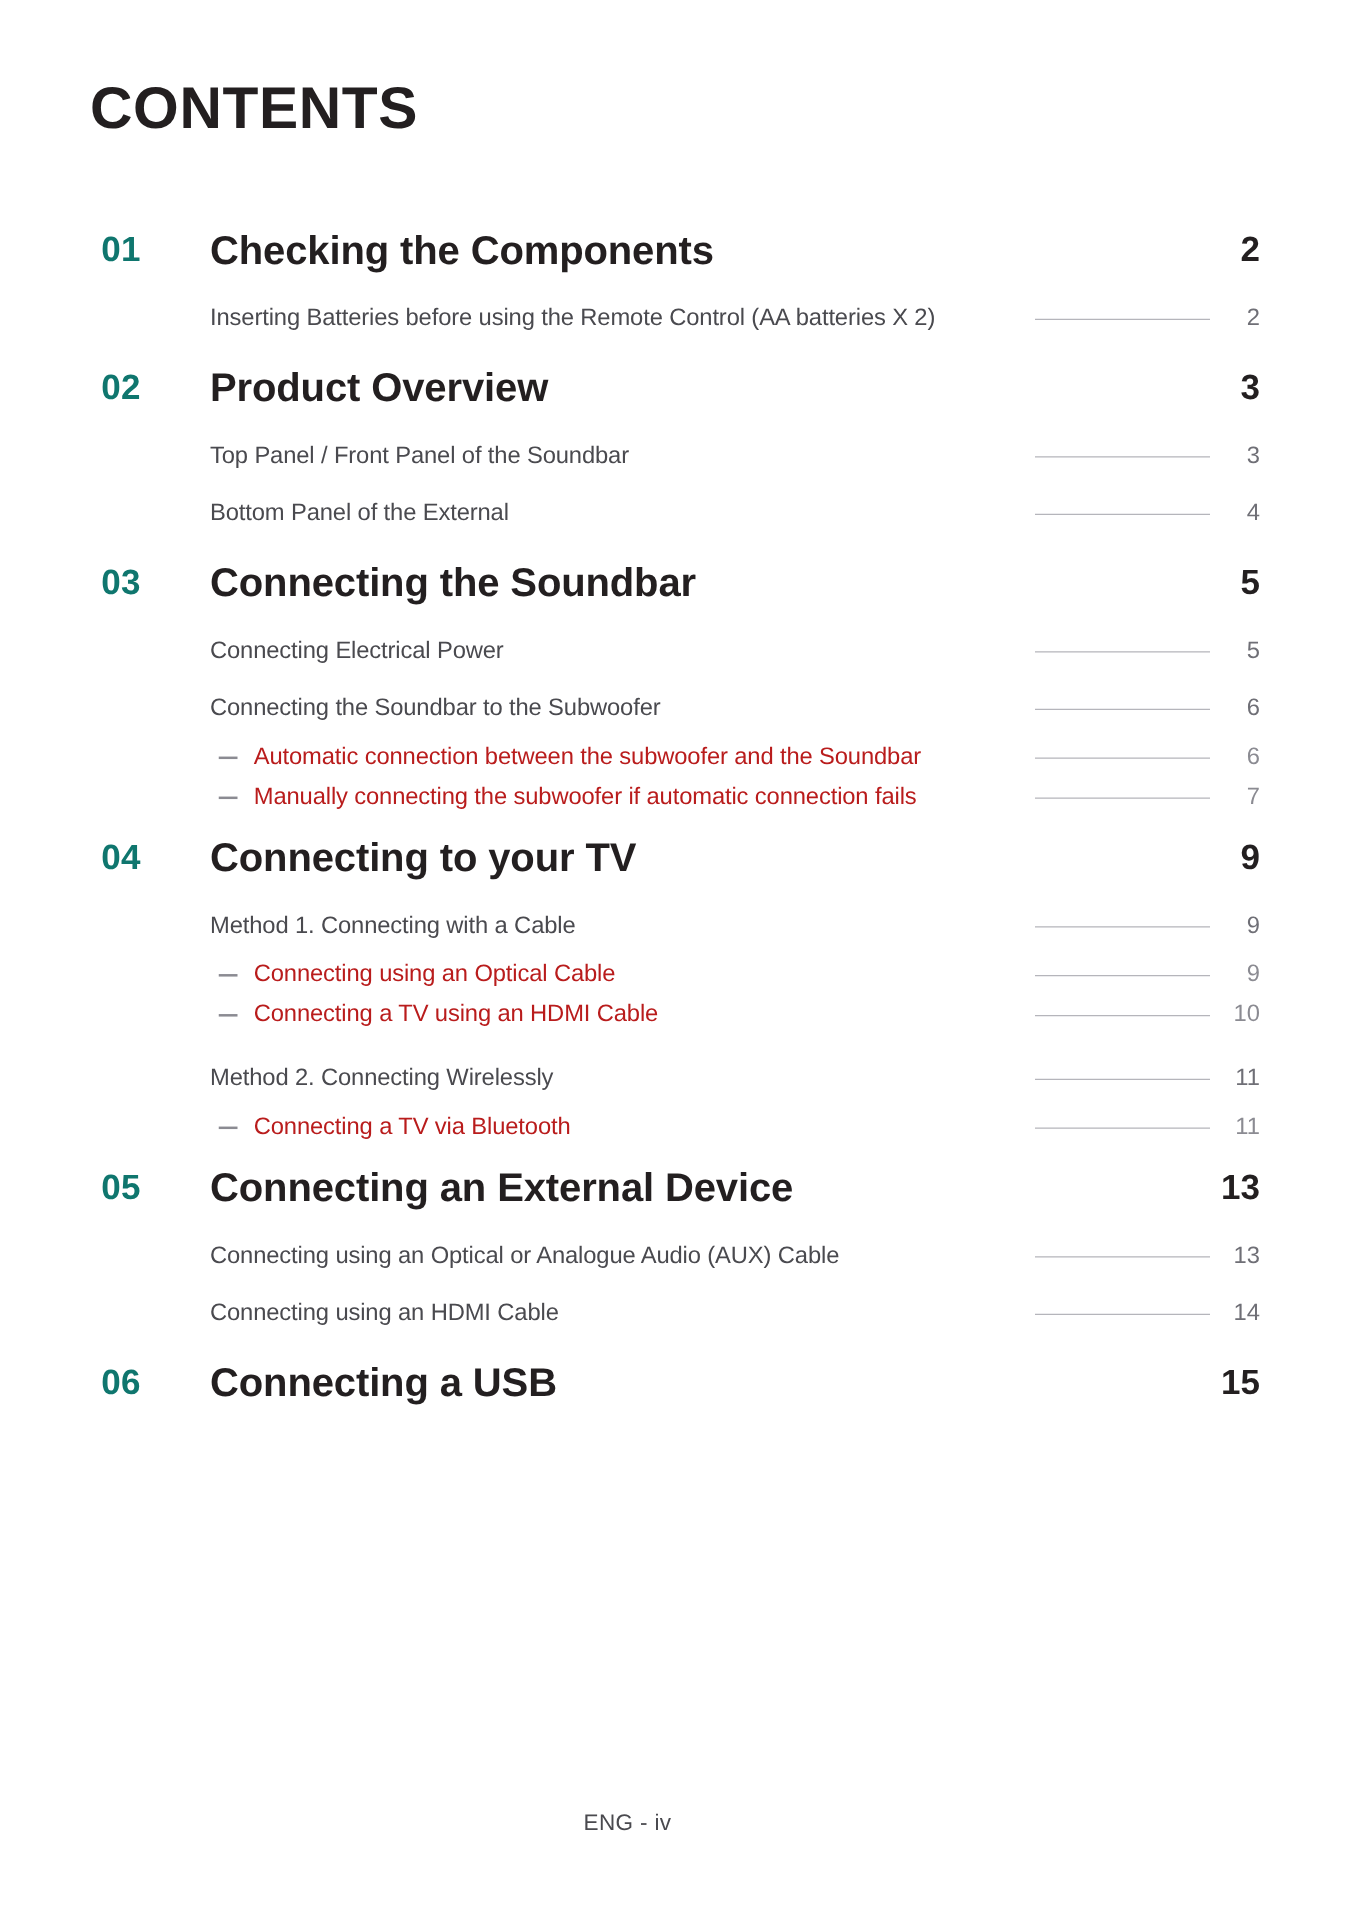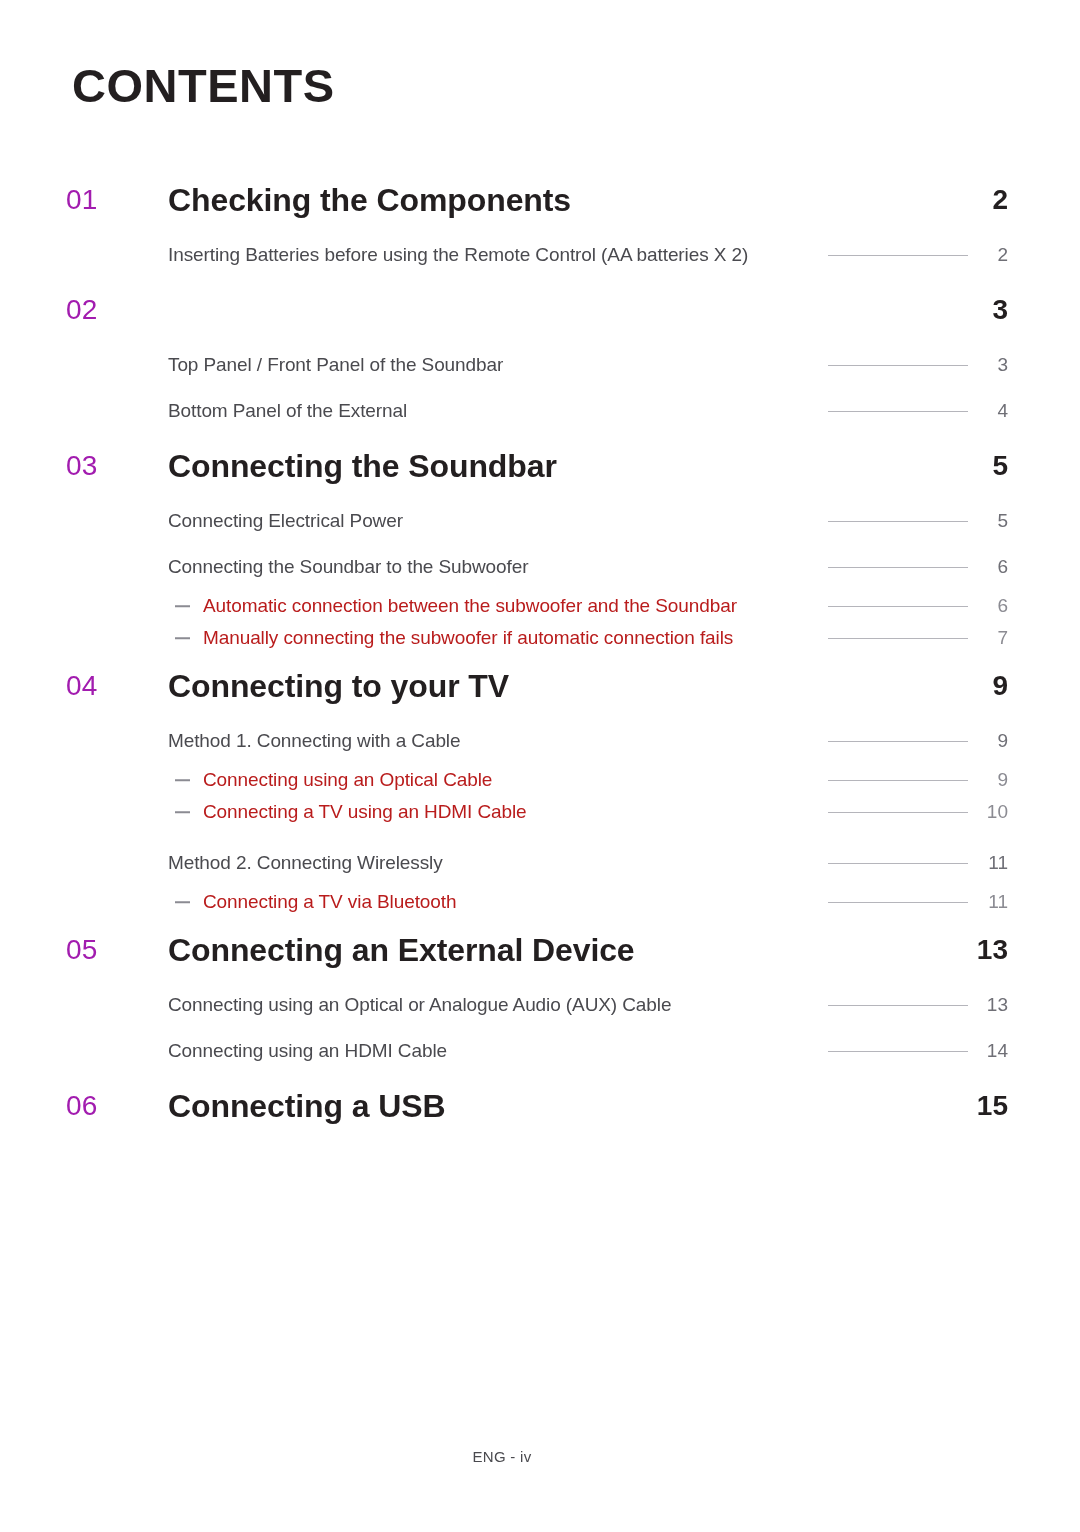--- a/index.html
+++ b/index.html
@@ -48,24 +48,24 @@
 
   
   .section-head {
     position: relative;
     height: 64px;
     display: flex;
     align-items: center;
   }
   .section-num {
     position: absolute;
-    left: 66px;
+    left: 81px;
     font-size: 28px;
-    font-weight: 400;
-    color: #a21caf;
+    font-weight: 700;
+    color: #0f766e;
     letter-spacing: 0.2px;
   }
   .section-title {
     position: absolute;
     left: 168px;
     font-size: 32px;
     font-weight: 700;
     color: #231f20;
     letter-spacing: -0.1px;
     white-space: nowrap;
@@ -137,21 +137,21 @@
   }
   .entry.level3 .entry-page { color: #8b8b92; }
 
   
   .footer {
     position: absolute;
     left: 0;
     top: 1448px;
     width: 1004px;
     text-align: center;
-    font-size: 15px;
+    font-size: 18px;
     color: #4a4a4f;
     letter-spacing: 0.3px;
   }
 </style>
 </head>
 <body>
 
 <div class="page">
 
   <div class="toc-title">CONTENTS</div>
@@ -165,20 +165,21 @@
         </div>
         <div class="entry">
           <span class="entry-label">Inserting Batteries before using the Remote Control (AA batteries X 2)</span>
           <span class="leader"></span>
           <span class="entry-page">2</span>
         </div>
       </div>
       <div class="section">
         <div class="section-head">
           <span class="section-num">02</span>
+          <span class="section-title">Product Overview</span>
           <span class="section-page">3</span>
         </div>
         <div class="entry">
           <span class="entry-label">Top Panel / Front Panel of the Soundbar</span>
           <span class="leader"></span>
           <span class="entry-page">3</span>
         </div>
         <div class="entry">
           <span class="entry-label">Bottom Panel of the External</span>
           <span class="leader"></span>

